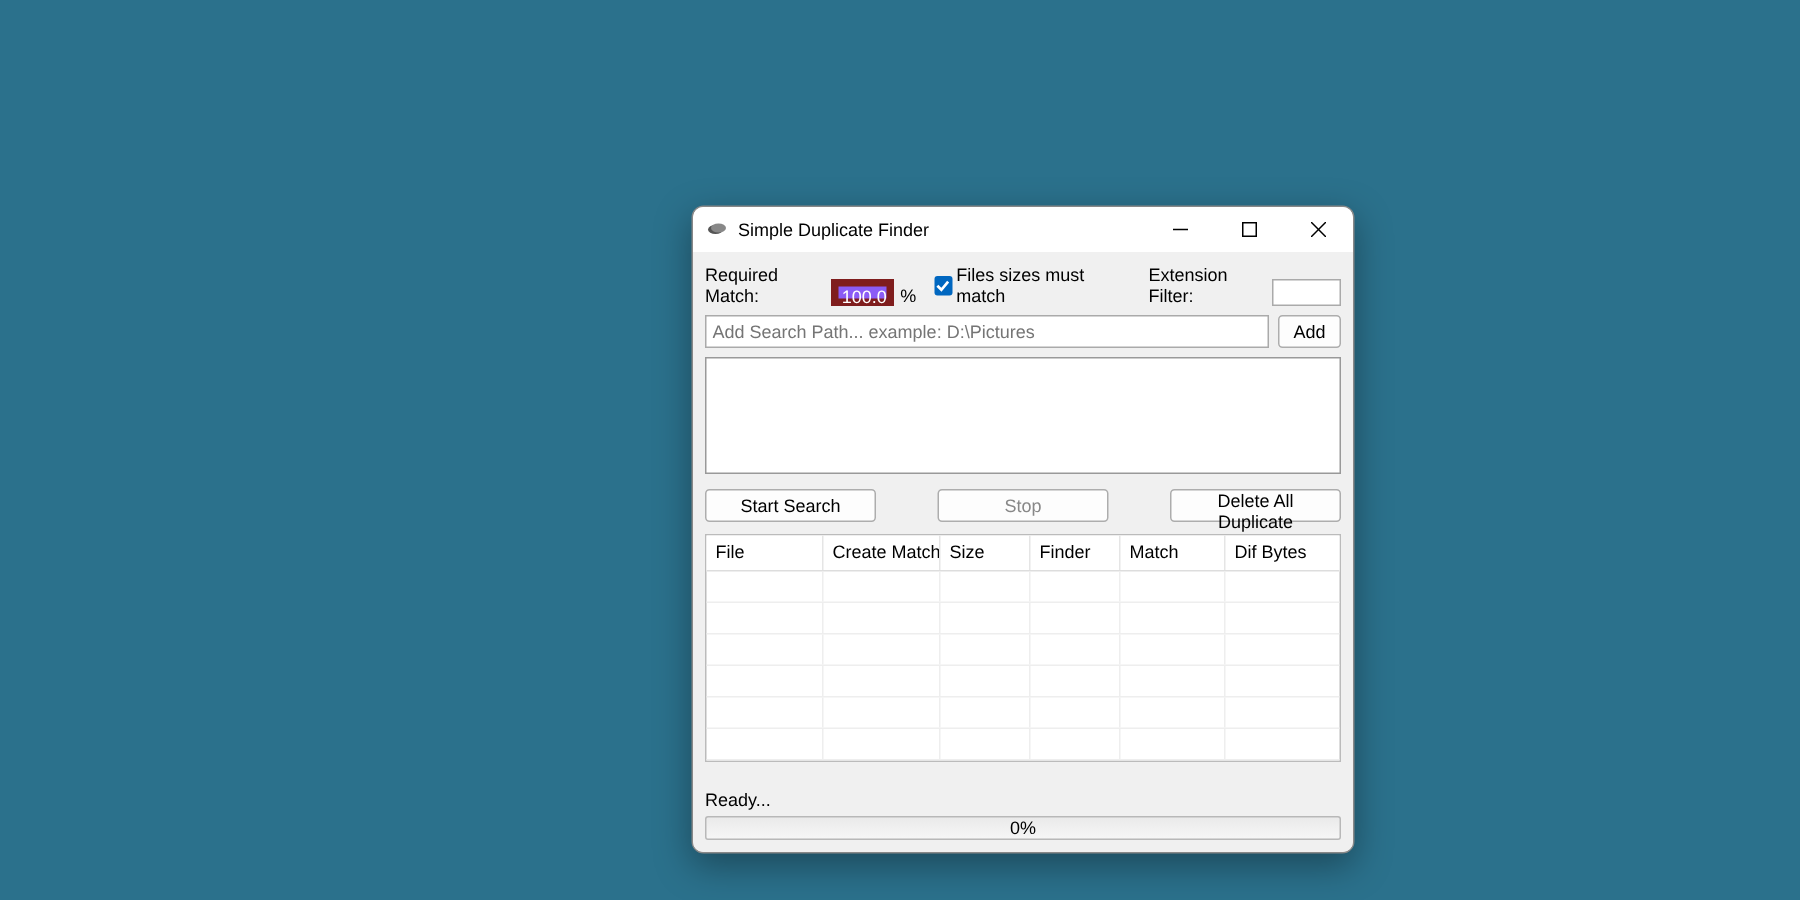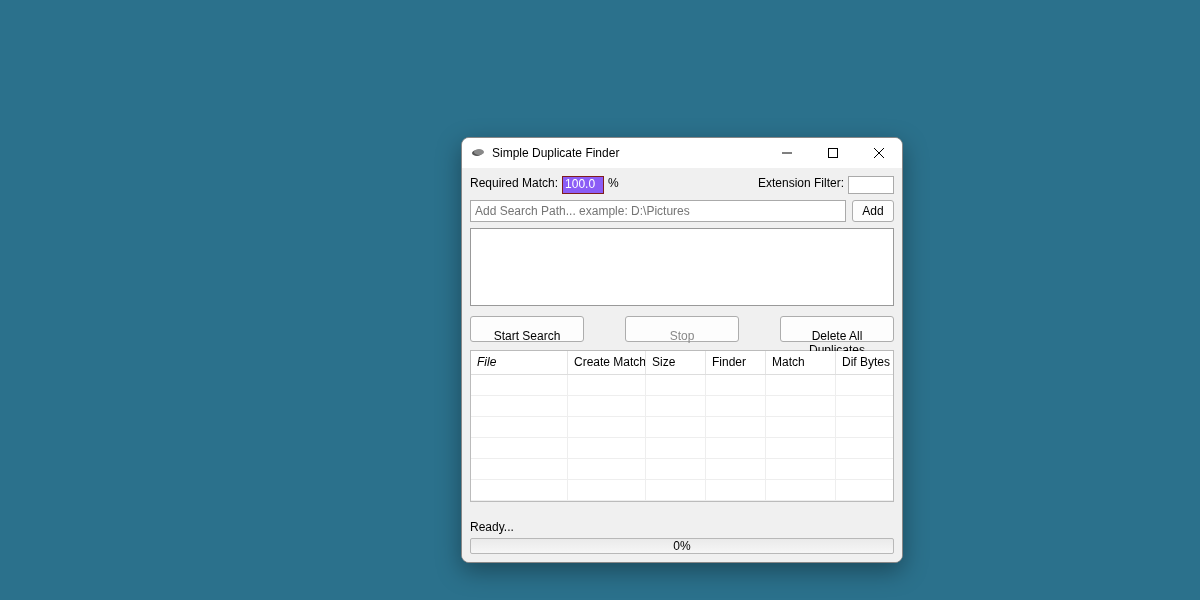--- a/index.html
+++ b/index.html
@@ -48,37 +48,37 @@
     }
     .win-btn svg { stroke: #000; stroke-width: 1; fill: none; }
 
     .client {
       padding: 8px 8px 8px 8px;
       background: #f0f0f0;
     }
 
     .row1 {
       display: flex;
-      align-items: flex-start;
+      align-items: flex-end;
       gap: 4px;
       margin-bottom: 6px;
     }
     .row1 .label { color: #000; font-size: 12px; }
     .match-input {
       width: 42px;
       height: 18px;
       border: 1px solid #7a7a7a;
       background: #fff;
       font-size: 12px;
       padding: 0 2px;
     }
     .match-input.selected {
       background: #8b5cf6;
       color: #fff;
-      border: 1px solid #7f1d1d;
+      border: 5px solid #7f1d1d;
     }
     .pct { margin-right: 8px; }
     .chk-wrap { display: flex; align-items: center; gap: 3px; margin-right: 10px; }
     .chk {
       width: 13px; height: 13px;
       background: #0067c0;
       border-radius: 2px;
       display: flex; align-items: center; justify-content: center;
     }
     .chk svg { stroke: #fff; stroke-width: 2; fill: none; }
@@ -103,21 +103,21 @@
       padding: 0 4px;
       color: #777;
     }
     .btn {
       height: 22px;
       border: 1px solid #adadad;
       background: #fdfdfd;
       border-radius: 3px;
       font-size: 12px;
       cursor: pointer;
-      padding: 12px 12px;
+      padding: 0 12px;
     }
     .btn.add { width: 42px; padding: 0; }
 
     .path-list {
       height: 78px;
       border: 1px solid #999;
       background: #fff;
       margin-bottom: 10px;
     }
 
@@ -142,21 +142,21 @@
       background: #fff;
       border-bottom: 1px solid #ddd;
     }
     .gh {
       padding: 4px 6px;
       font-size: 12px;
       border-right: 1px solid #e5e5e5;
       white-space: nowrap;
       overflow: hidden;
     }
-    .c-file { width: 97px; font-style: italic; }
+    .c-file { width: 78px; }
     .c-date { width: 78px; }
     .c-size { width: 60px; }
     .c-status { width: 60px; }
     .c-match { width: 70px; }
     .c-dif { flex: 1; border-right: none; }
     .grid-body { flex: 1; display: flex; flex-direction: column; }
     .grid-row {
       flex: 1;
       display: flex;
       border-bottom: 1px solid #eee;
@@ -213,36 +213,44 @@
       </div>
     </div>
   </div>
 
   <div class="client">
 
     <div class="row1">
       <span class="label">Required Match:</span>
       <span class="match-input selected">100.0</span>
       <span class="label pct">%</span>
+      <div class="chk-wrap">
+        <div class="chk">
+          <svg width="9" height="9" viewBox="0 0 10 10">
+              <polyline points="1,5 4,8 9,2"></polyline>
+            </svg>
+        </div>
+        <span class="label">Files sizes must match</span>
+      </div>
       <div class="spacer"></div>
       <span class="label">Extension Filter:</span>
       <input class="ext-input" value="" style="">
     </div>
 
     <div class="row2">
       <input class="path-input" placeholder="Add Search Path... example: D:\Pictures" style="">
       <button class="btn add">Add</button>
     </div>
 
     <div class="path-list"></div>
 
     <div class="row-btns">
       <button class="btn wide">Start Search</button>
       <button class="btn wide disabled">Stop</button>
-      <button class="btn wide">Delete All Duplicates</button>
+      <button class="btn wide">Delete All Duplicate</button>
     </div>
 
     <div class="grid">
       <div class="grid-header">
         <div class="gh c-file">File</div>
         <div class="gh c-date">Create Match</div>
         <div class="gh c-size">Size</div>
         <div class="gh c-status">Finder</div>
         <div class="gh c-match">Match</div>
         <div class="gh c-dif">Dif Bytes</div>

